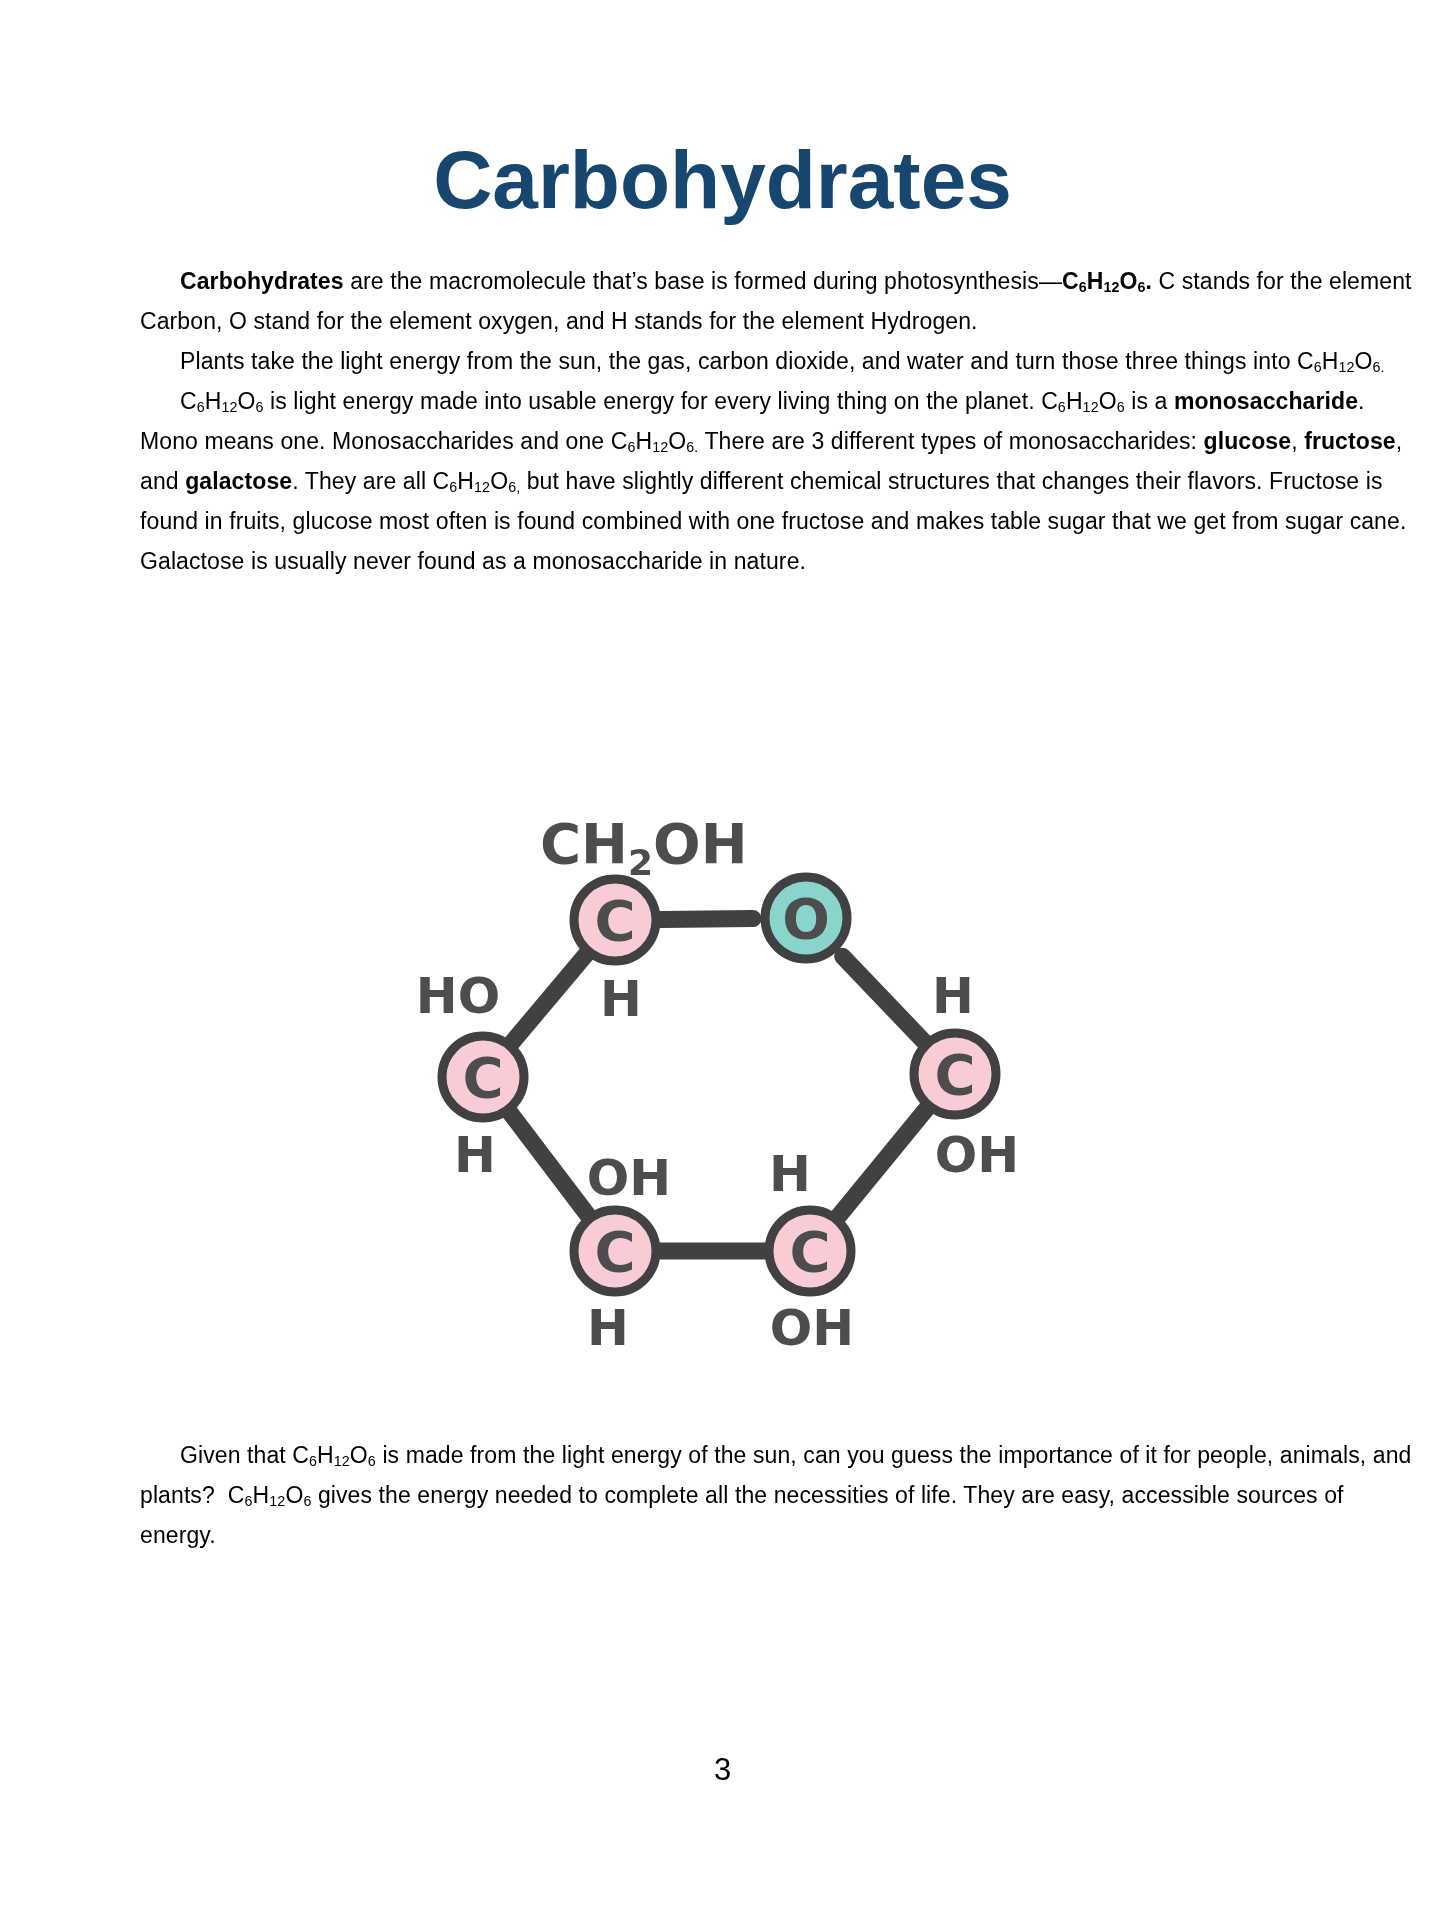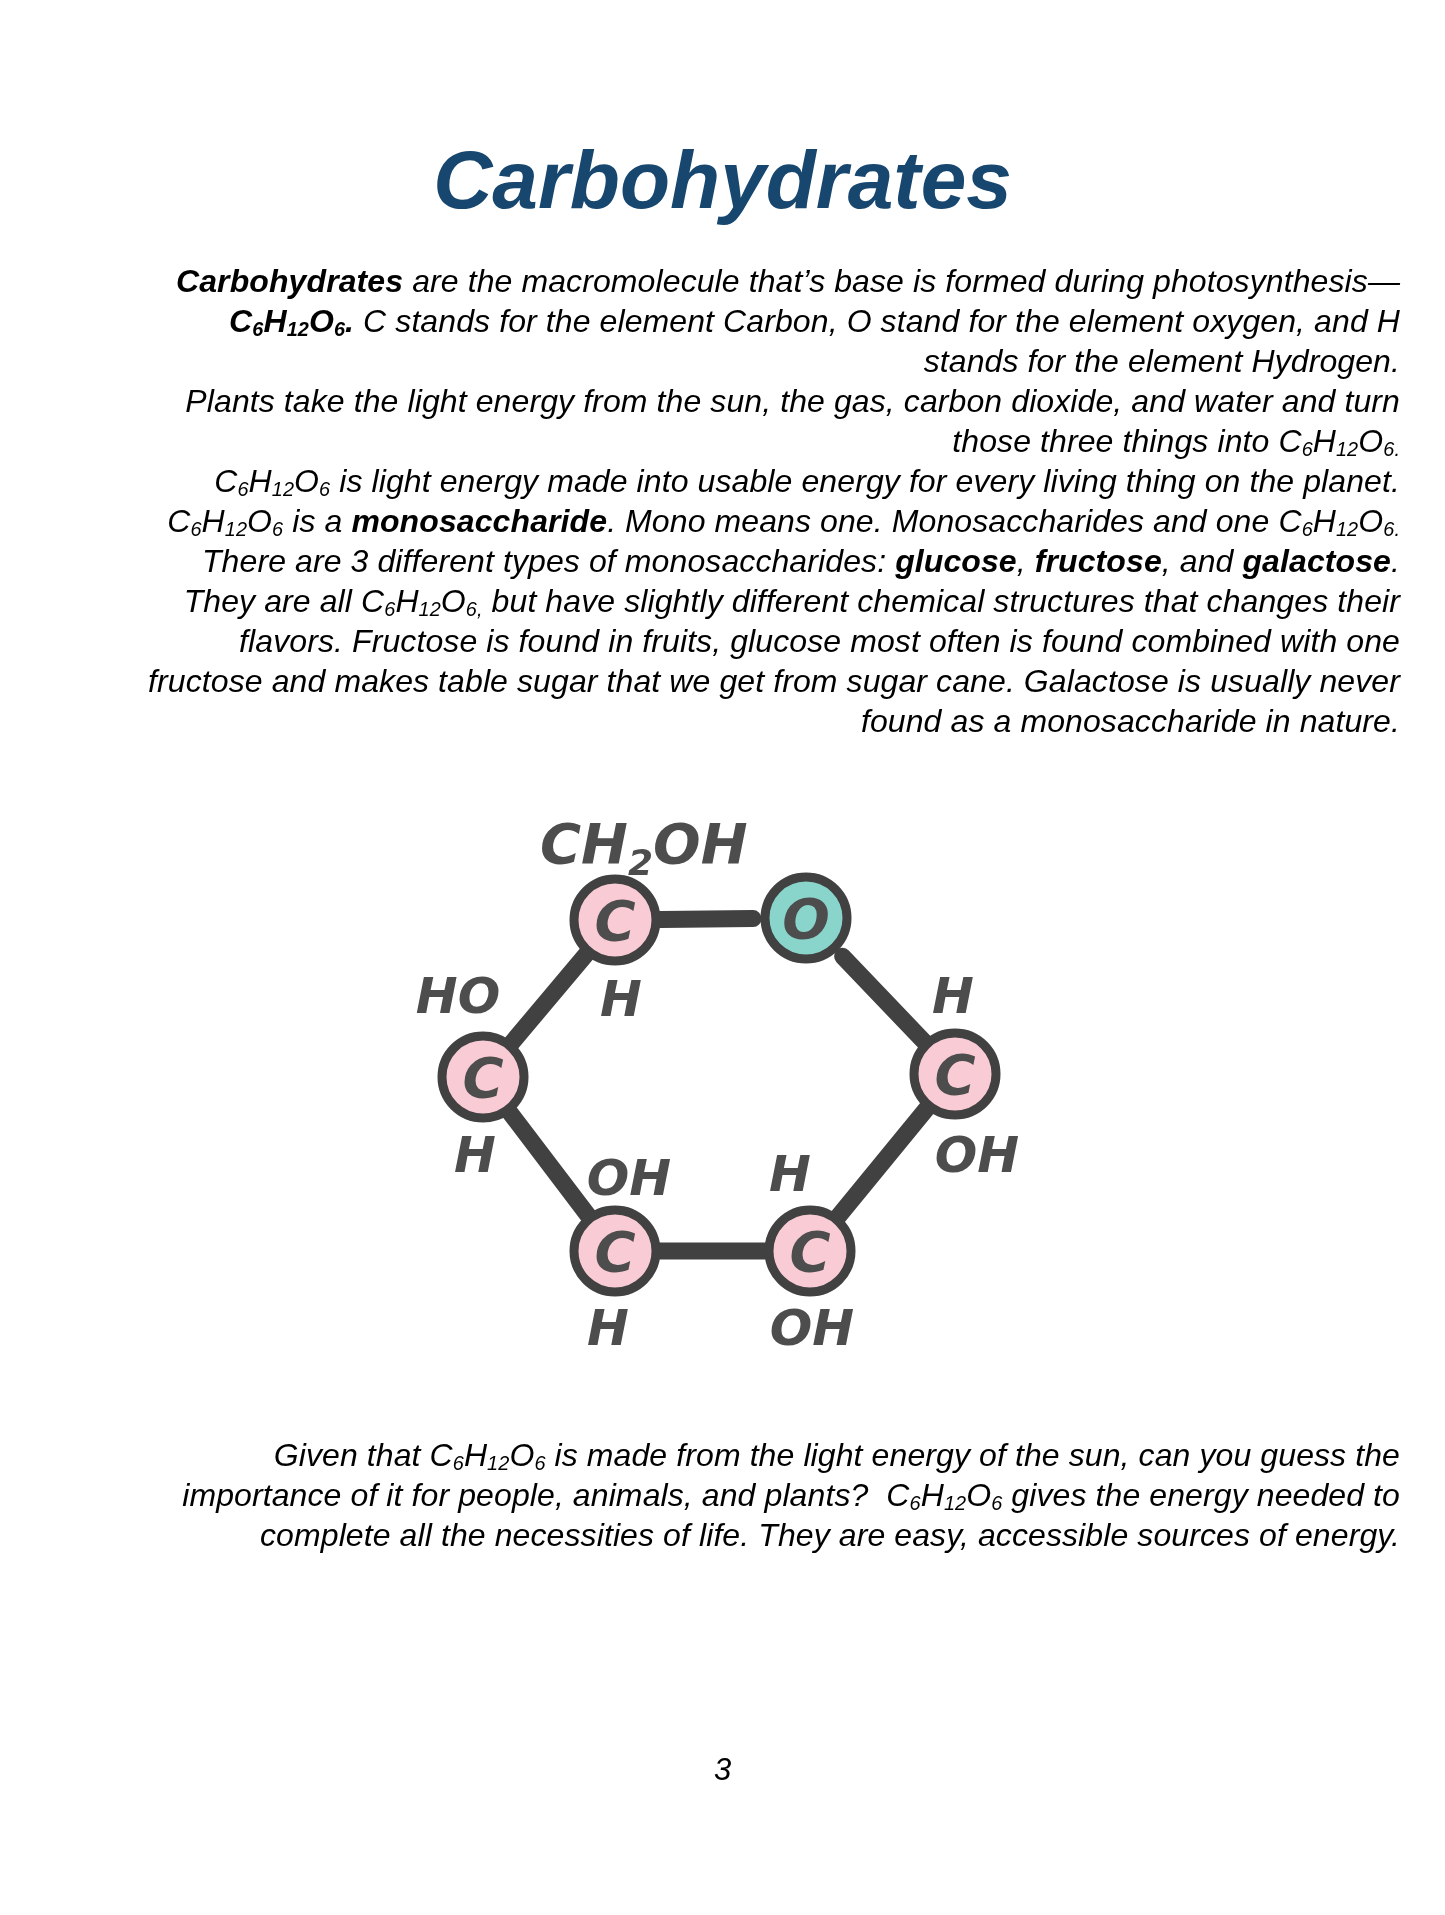--- a/index.html
+++ b/index.html
@@ -1,26 +1,26 @@
 <!DOCTYPE html>
 <html><head>
 <meta charset="utf-8">
 <style>
   html,body{margin:0;padding:0;background:#ffffff;}
   .page{
     position:relative;width:1445px;height:1915px;background:#ffffff;
-    font-family:"Liberation Sans",sans-serif;color:#000;overflow:hidden;font-style:italic;
+    font-family:"Liberation Sans",sans-serif;color:#000;overflow:hidden;
   }
   .title{
     position:absolute;top:130px;left:0;width:100%;margin:0;
     text-align:center;font-size:82px;font-weight:700;line-height:100px;
   }
   .text-col{
-    position:absolute;left:128px;width:1272px;
-    font-size:32px;line-height:40px;letter-spacing:0.1px;text-align:right;
+    position:absolute;left:140px;width:1272px;
+    font-size:23px;line-height:40px;letter-spacing:0.1px;
   }
   #intro-col{top:261px;}
   #closing-col{top:1407px;}
   p.para{margin:0;}
   p.indent{text-indent:40px;}
   #intro-col p.gap{margin-top:40px;}
   #closing-col p.gap{margin-top:28px;}
   b{font-weight:700;}
   sub{
     font-size:0.62em;line-height:0;vertical-align:baseline;

